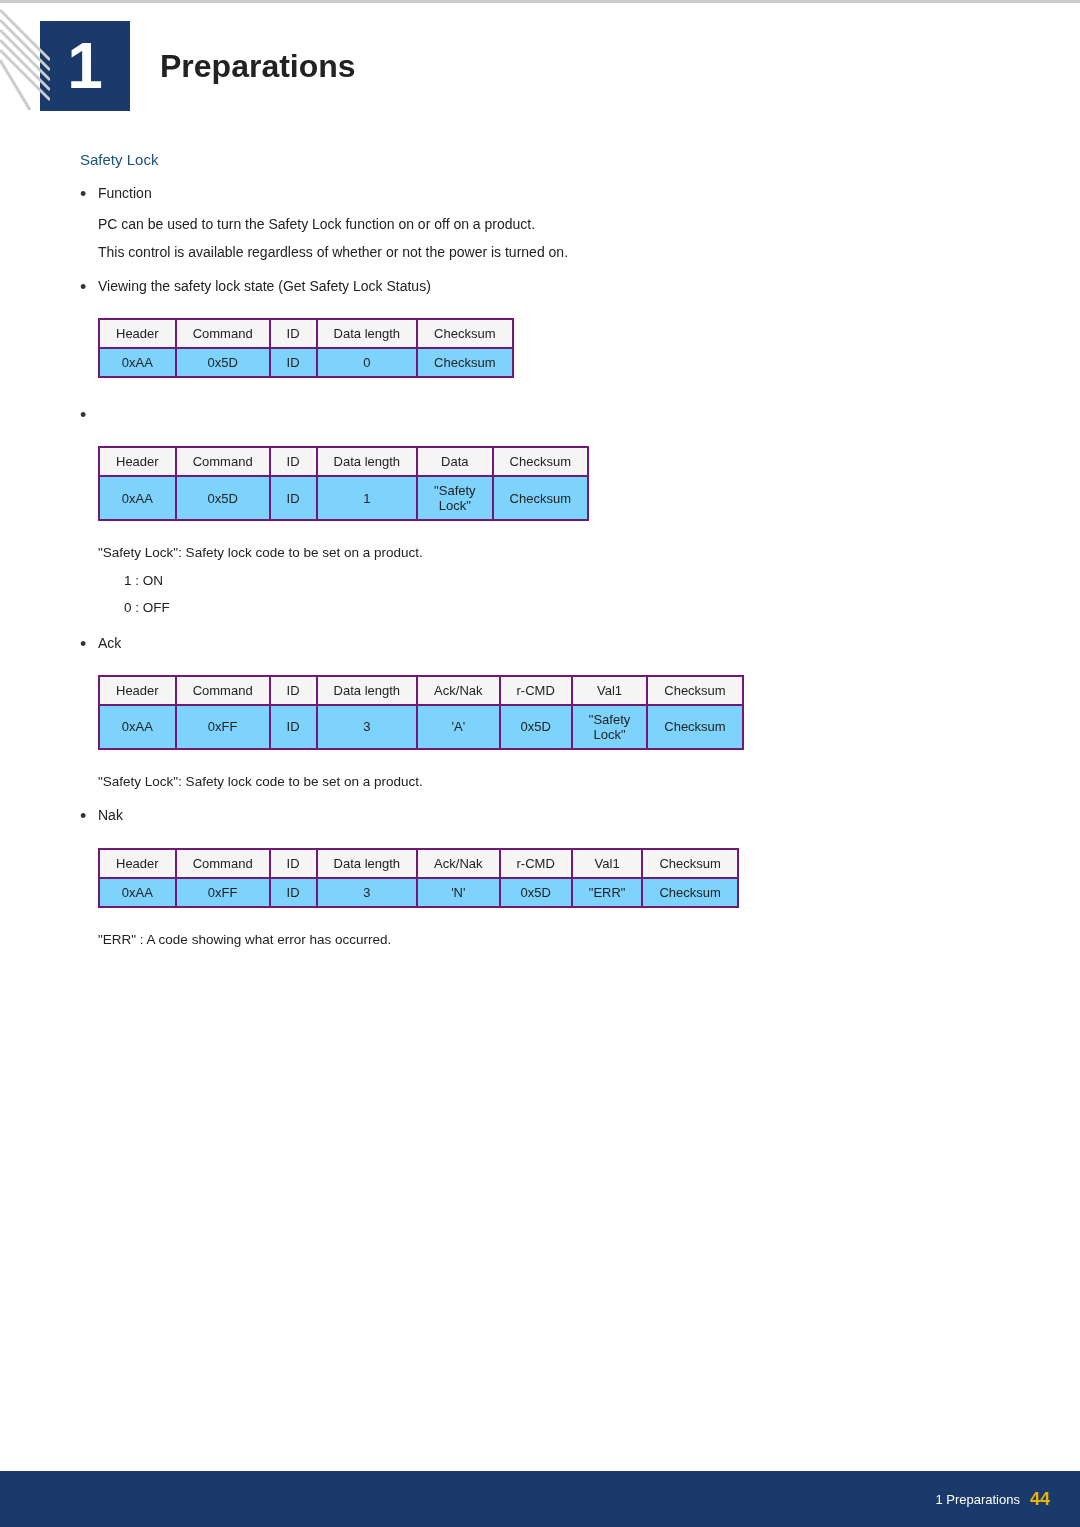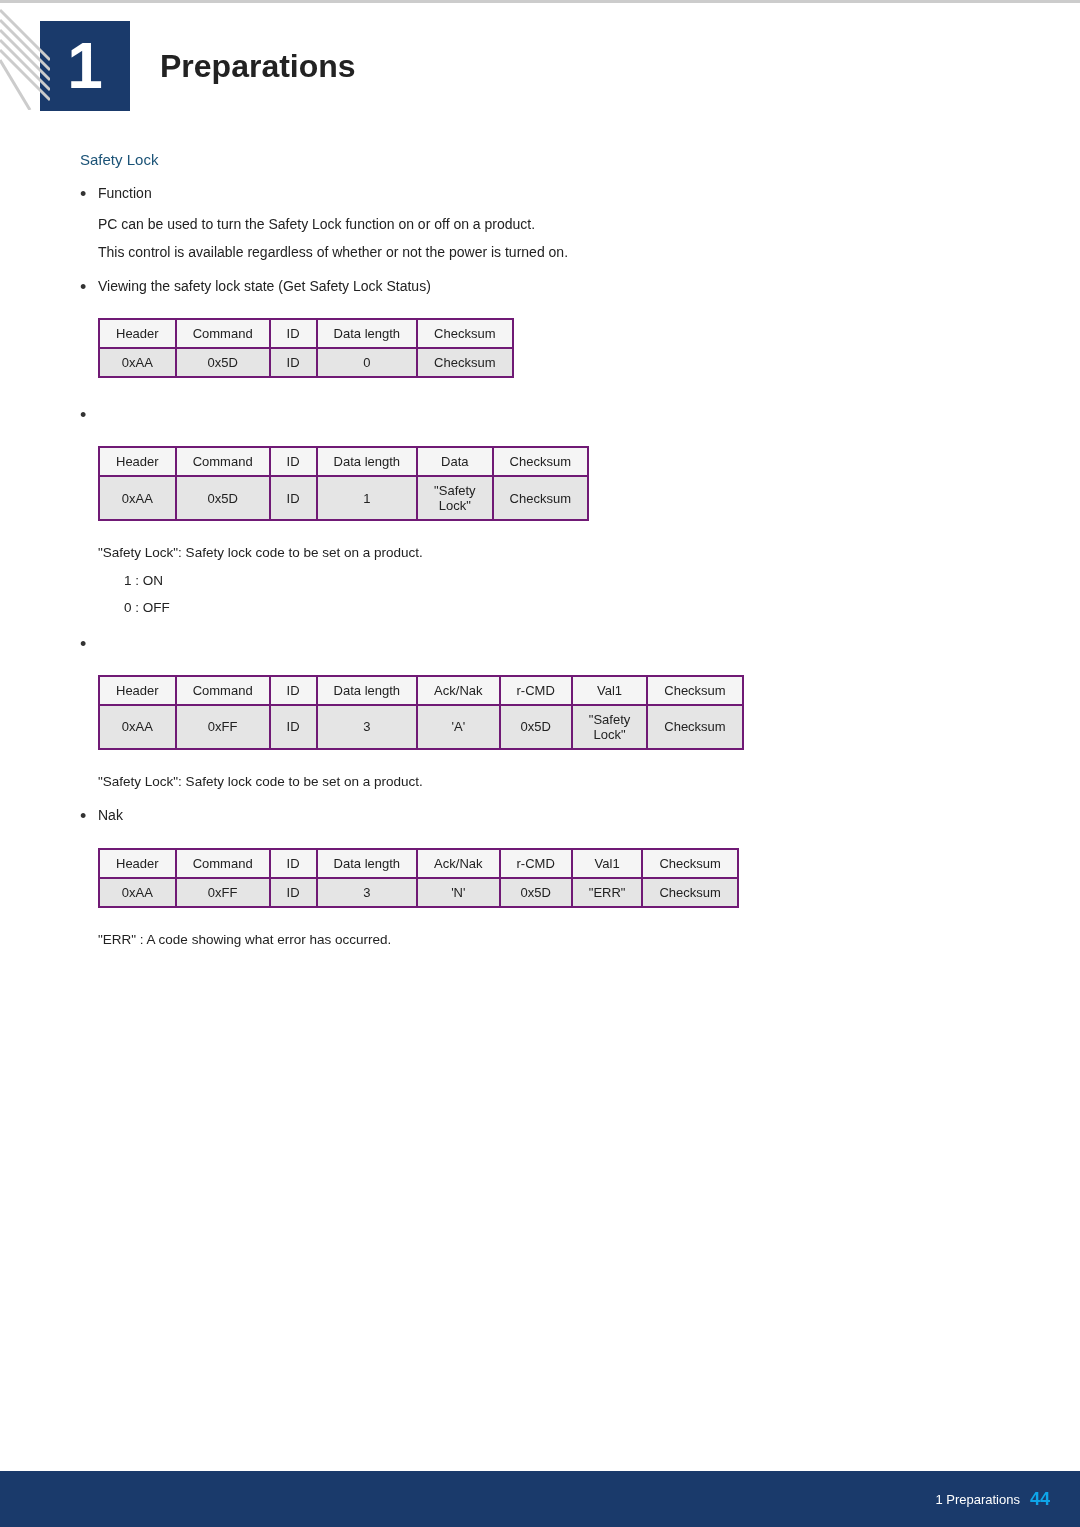--- a/index.html
+++ b/index.html
@@ -96,21 +96,21 @@
       padding: 6px 16px;
       text-align: center;
       white-space: nowrap;
     }
     table th {
       background: #f5f5f5;
       font-weight: normal;
       color: #222;
     }
     table td {
-      background: #e5e5e5;
+      background: #7dd3fc;
       color: #222;
     }
 
     .note-text {
       margin: 6px 0 6px 18px;
       font-size: 13.5px;
       color: #222;
       line-height: 1.6;
     }
 
@@ -132,21 +132,21 @@
       display: flex;
       align-items: center;
       justify-content: flex-end;
       padding-right: 30px;
     }
     .footer-text {
       color: #fff;
       font-size: 13px;
     }
     .footer-number {
-      color: #0ea5e9;
+      color: #eab308;
       font-size: 18px;
       font-weight: bold;
       margin-left: 10px;
     }
   </style>
 </head>
 <body>
 
 <svg style="position:absolute;top:0;left:0;width:50px;height:110px;" viewBox="0 0 50 110" xmlns="http://www.w3.org/2000/svg">
   <line x1="0" y1="10" x2="50" y2="60" stroke="#ccc" stroke-width="3"></line>
@@ -238,20 +238,21 @@
     </table>
   </div>
 
   <div class="note-text">"Safety Lock": Safety lock code to be set on a product.</div>
   <div class="simple-text">1 : ON</div>
   <div class="simple-text">0 : OFF</div>
 
   
   <div class="bullet-item" style="margin-top:12px;">
     <span class="bullet-dot">•</span>
+    <div class="bullet-text">Ack</div>
   </div>
 
   
   <div class="table-wrapper">
     <table>
       <thead>
         <tr>
           <th>Header</th>
           <th>Command</th>
           <th>ID</th>

